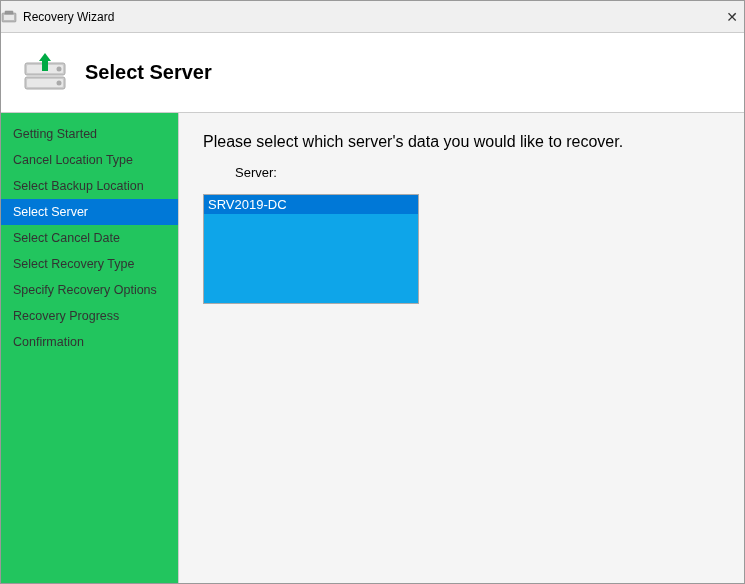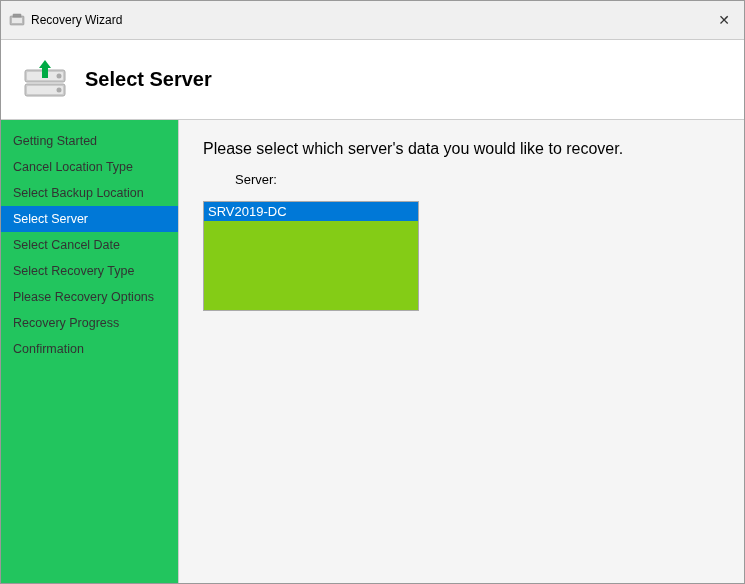--- a/index.html
+++ b/index.html
@@ -21,23 +21,23 @@
       border: 1px solid #999;
       display: flex;
       flex-direction: column;
       box-shadow: 2px 2px 8px rgba(0,0,0,0.3);
     }
     .title-bar {
       background: #f0f0f0;
       display: flex;
       align-items: center;
       justify-content: space-between;
-      padding: 6px 8px;
+      padding: 6px 0;
       border-bottom: 1px solid #ccc;
-      height: 39px;
+      height: 32px;
     }
     .title-bar-left {
       display: flex;
       align-items: center;
       gap: 6px;
     }
     .title-bar-icon {
       width: 16px;
       height: 16px;
     }
@@ -119,21 +119,21 @@
     .field-label {
       font-size: 13px;
       color: #000;
       margin-bottom: 4px;
       margin-left: 32px;
     }
     .server-listbox {
       width: 216px;
       height: 110px;
       border: 1px solid #aaa;
-      background: #84cc16;
+      background: #0ea5e9;
       overflow-y: auto;
     }
     .server-listbox-item {
       padding: 2px 4px;
       font-size: 13px;
       cursor: default;
     }
     .server-listbox-item.selected {
       background: #0078d7;
       color: #fff;
@@ -209,21 +209,21 @@
 
   <div class="body">
 
     <div class="sidebar">
       <div class="sidebar-item">Getting Started</div>
       <div class="sidebar-item">Cancel Location Type</div>
       <div class="sidebar-item">Select Backup Location</div>
       <div class="sidebar-item active">Select Server</div>
       <div class="sidebar-item">Select Cancel Date</div>
       <div class="sidebar-item">Select Recovery Type</div>
-      <div class="sidebar-item">Please Recovery Options</div>
+      <div class="sidebar-item">Specify Recovery Options</div>
       <div class="sidebar-item">Recovery Progress</div>
       <div class="sidebar-item">Confirmation</div>
     </div>
 
     <div class="main-content">
       <div class="main-description">Please select which server's data you would like to recover.</div>
       <div class="field-label">Server:</div>
       <div class="server-listbox">
         <div class="server-listbox-item selected">SRV2019-DC</div>
       </div>

